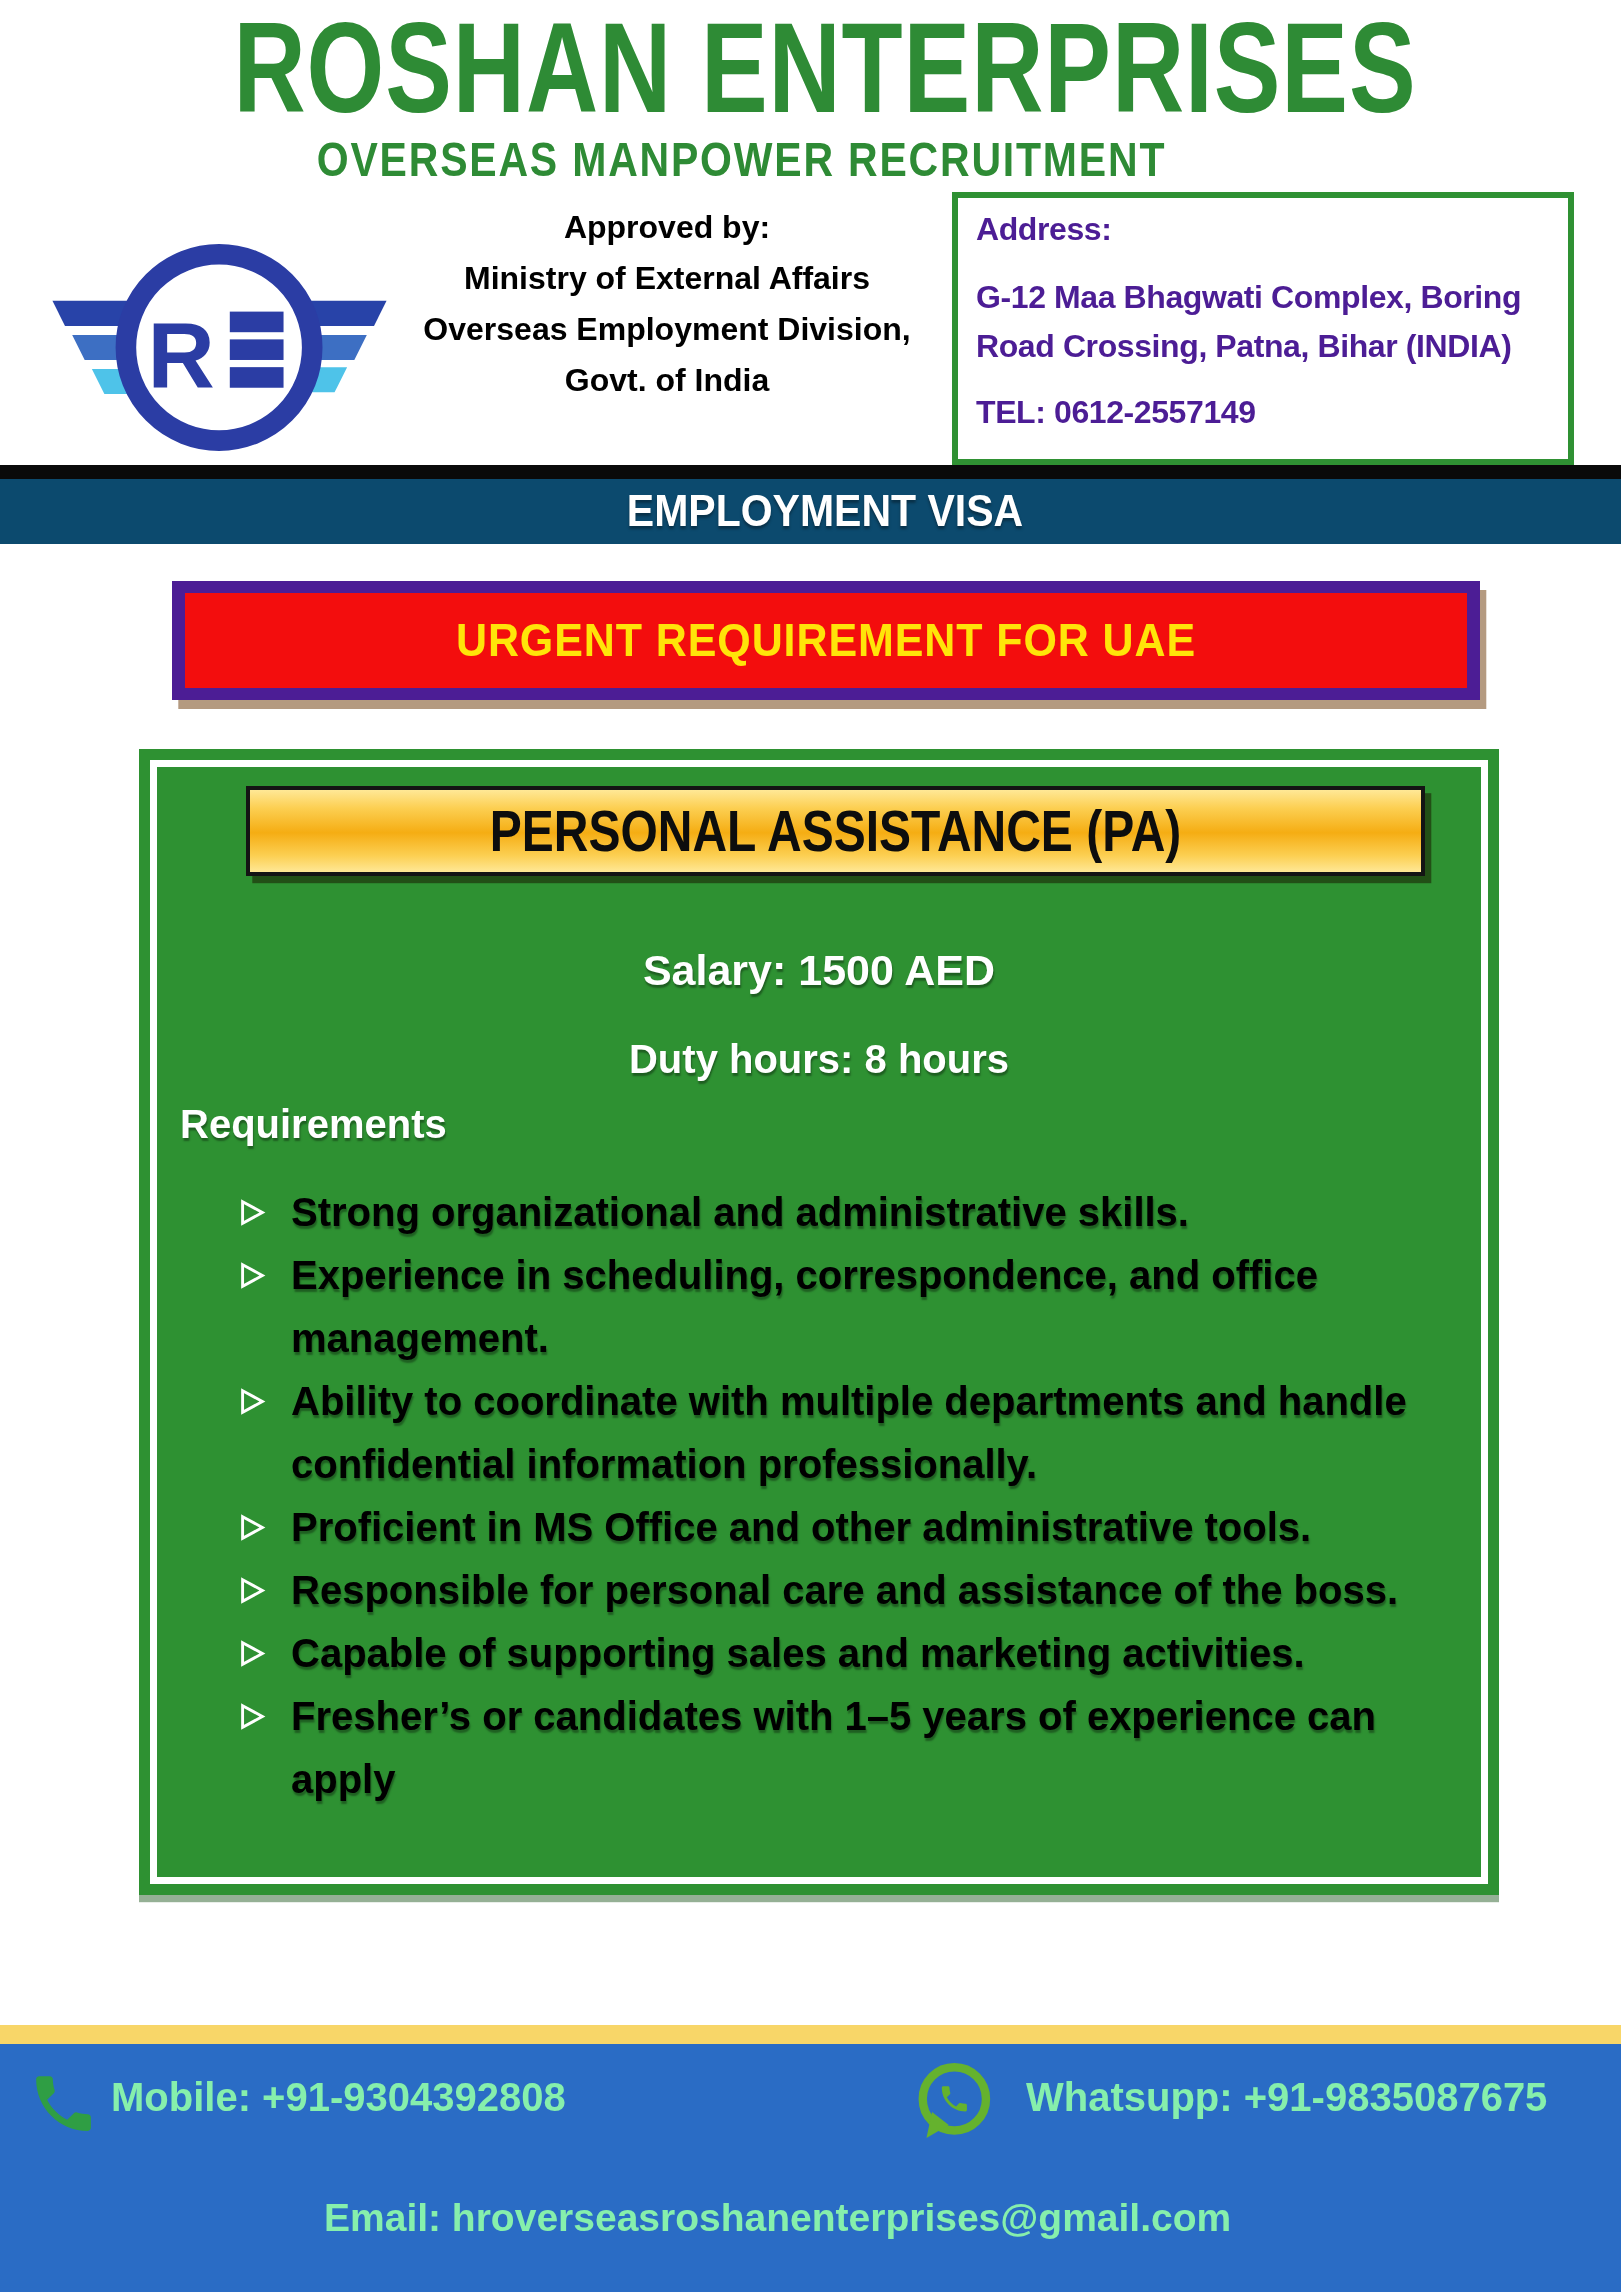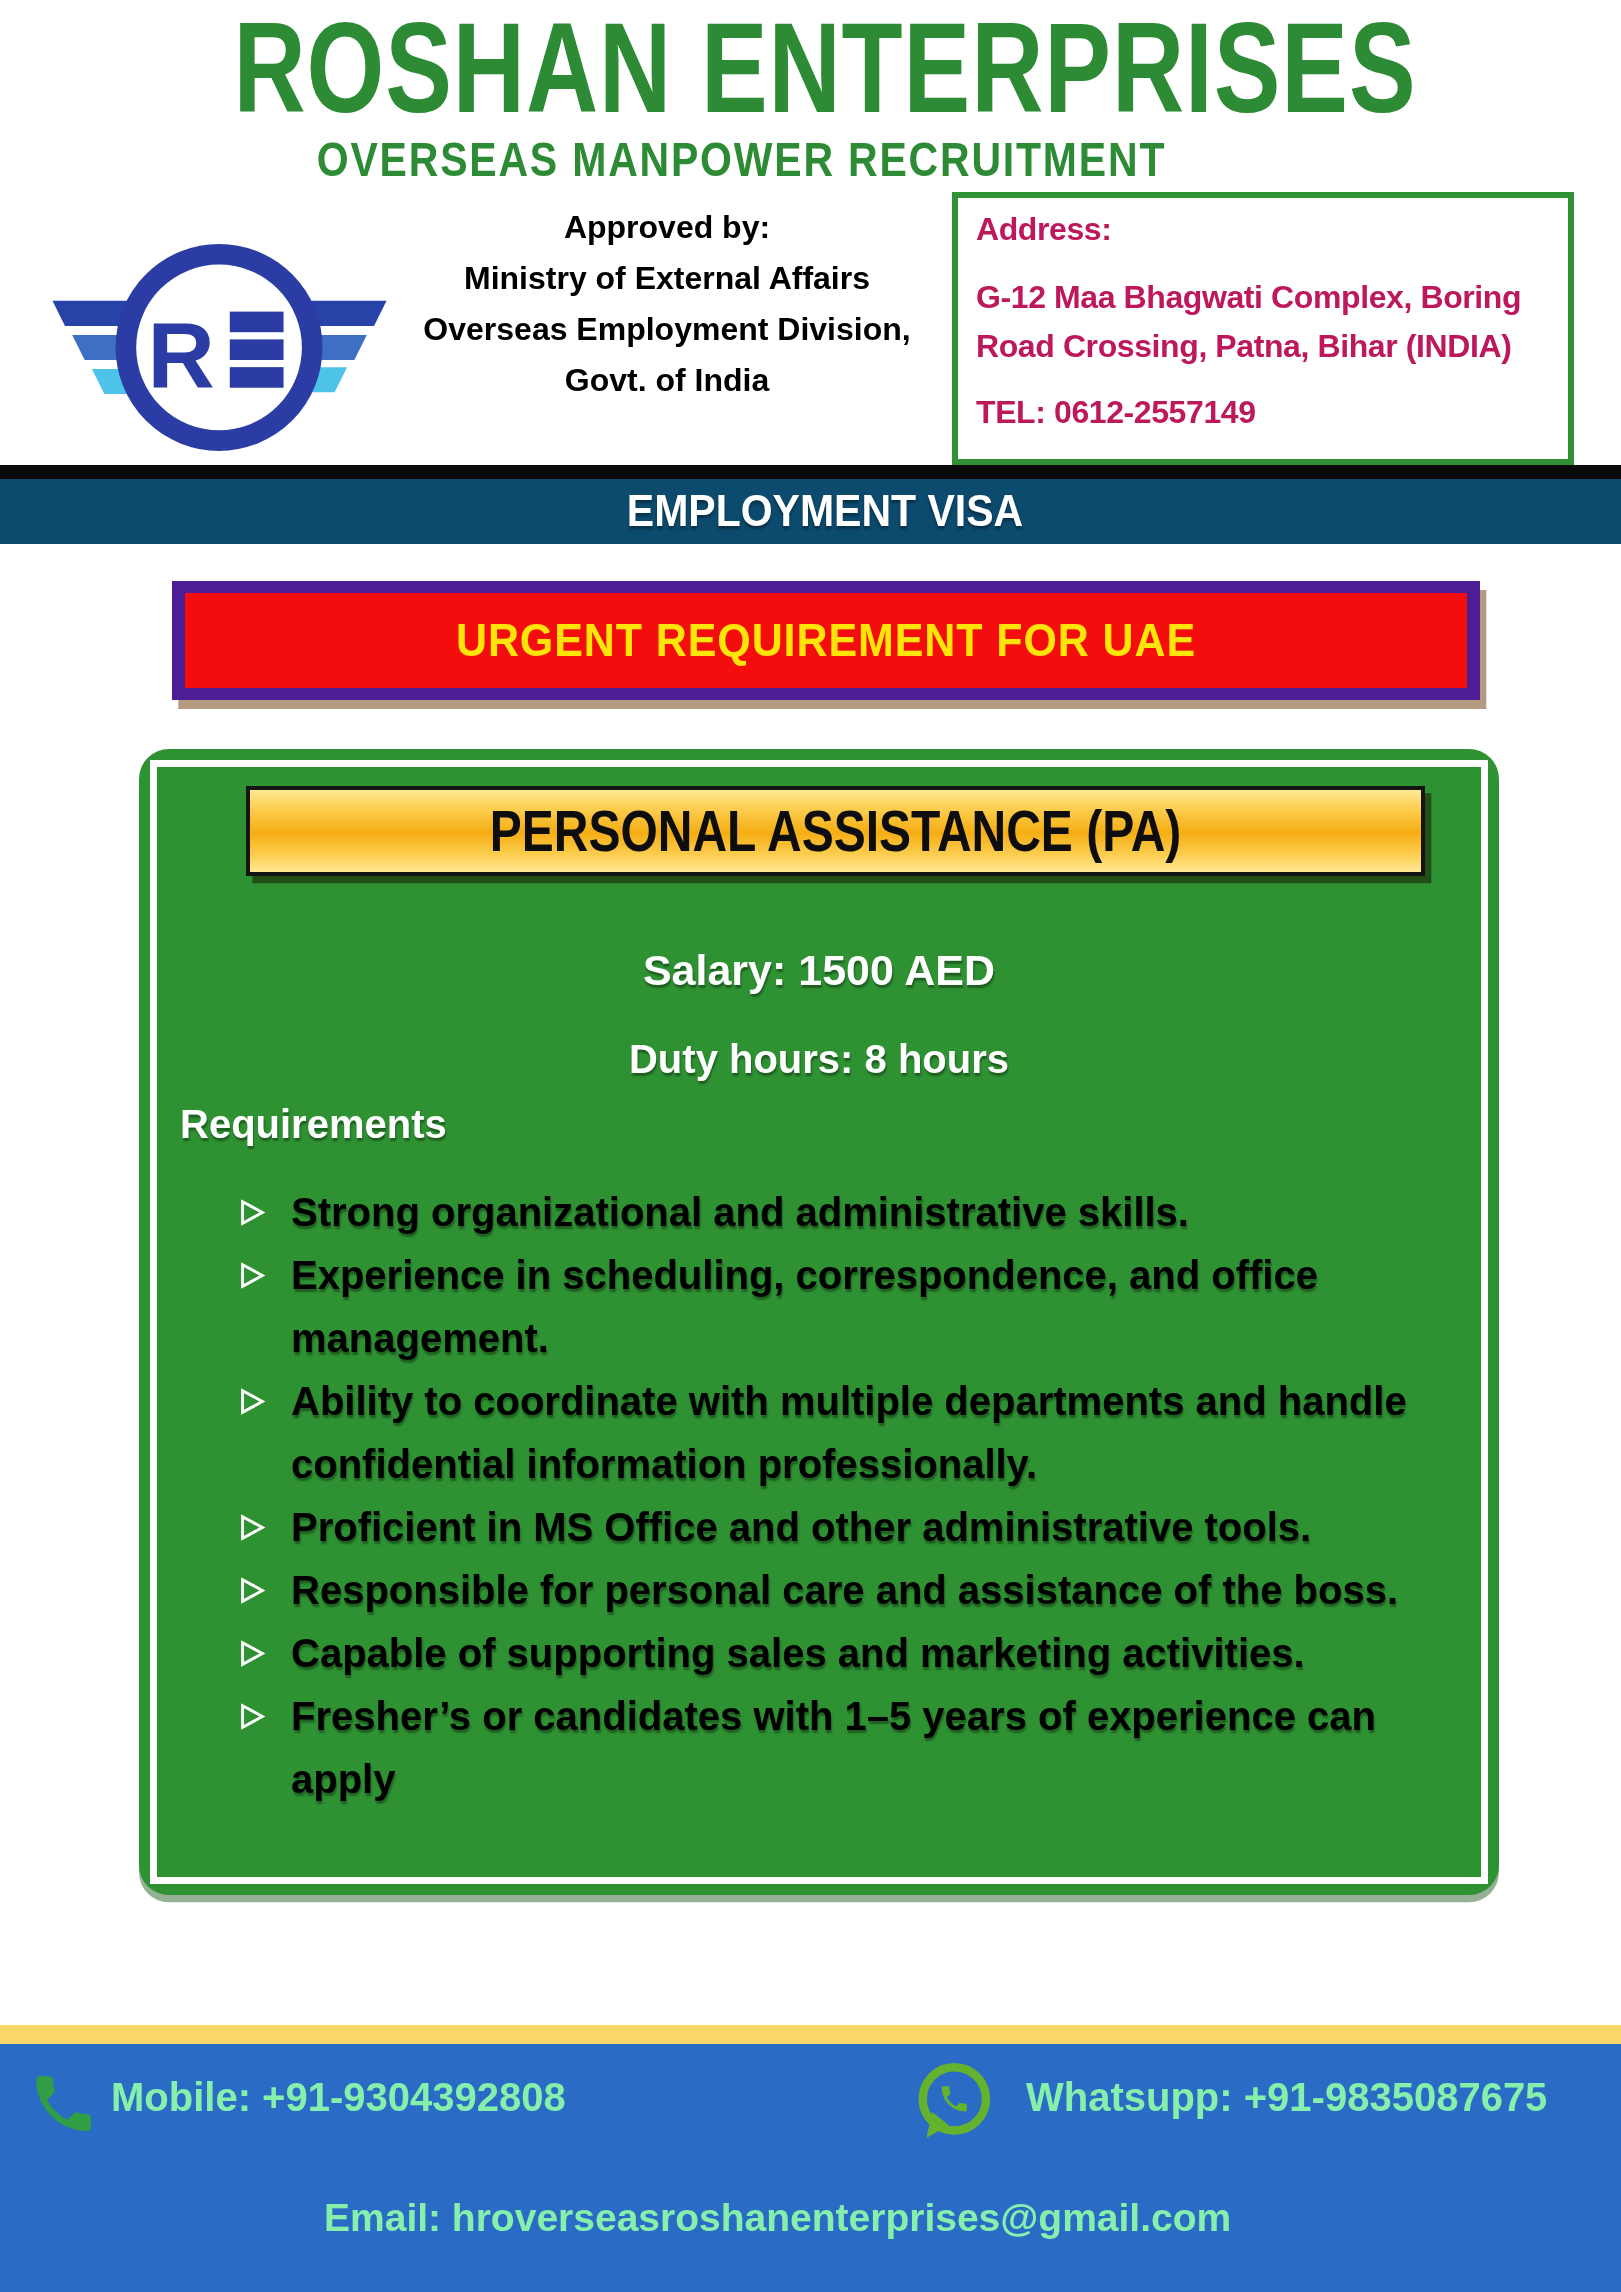--- a/index.html
+++ b/index.html
@@ -16,41 +16,41 @@
   .company .squeeze{font-size:100px;line-height:134px;letter-spacing:0.9px;transform:scaleY(1.28);}
   .tagline{top:131px;left:0;width:1483px;text-align:center;color:#2e8b35;font-weight:700;}
   .tagline .squeeze{font-size:41px;line-height:56px;letter-spacing:1.8px;transform:scaleY(1.18);}
 
   .logo{left:47px;top:231px;width:345px;height:249px;}
 
   .approved{left:385px;top:202px;width:564px;text-align:center;color:#000;
     font-weight:700;font-size:32px;line-height:51px;}
 
   .address-box{left:952px;top:192px;width:622px;height:273px;box-sizing:border-box;
-    border:6.3px solid #2f9133;background:#fff;padding:12.5px 18px;color:#be185d;font-weight:700;
+    border:6.3px solid #2f9133;background:#fff;padding:12.5px 18px;color:#4c1d95;font-weight:700;
     font-size:32px;letter-spacing:-0.4px;}
   .address-label{margin-bottom:25px;}
   .address-text{line-height:49px;}
   .address-tel{margin-top:23px;}
 
   
   .black-strip{top:465px;left:0;width:100%;height:14.3px;background:#0a0a0a;}
   .visa-bar{top:479px;left:0;width:100%;height:65px;background:#0c4a6e;color:#fff;
     display:flex;align-items:center;justify-content:center;font-weight:700;
     text-shadow:0 2.7px 2.7px rgba(0,0,0,0.35);}
   .visa-bar .squeeze{font-size:41px;transform:scaleY(1.08);}
 
   .urgent-frame{left:172px;top:581px;width:1308px;height:119px;box-sizing:border-box;
     background:#4c1d95;padding:11.6px 13.4px;box-shadow:6.3px 9px 0 #b49a80;}
   .urgent-red{width:100%;height:100%;background:#f30d0d;display:flex;align-items:center;justify-content:center;}
   .urgent-red .squeeze{font-size:43px;font-weight:700;color:#ffe409;letter-spacing:0.9px;transform:scaleY(1.08);}
 
   
   .green-panel{left:139px;top:749px;width:1360px;height:1146px;background:#2e9132;
-    box-shadow:0 7.2px 0 rgba(20,80,20,0.45);border-radius:30px;}
+    box-shadow:0 7.2px 0 rgba(20,80,20,0.45);}
   .green-inner{position:absolute;inset:10.7px;border:7.2px solid #ffffff;}
 
   .gold-bar{left:107px;top:37px;width:1179px;height:90px;box-sizing:border-box;
     border:4.5px solid #141414;display:flex;align-items:center;justify-content:center;
     background:linear-gradient(180deg,#ffe896 0%,#fccf52 22%,#f5ad13 52%,#fccf52 80%,#ffe896 100%);
     box-shadow:6.3px 7.2px 0 rgba(25,25,0,0.55);}
   .gold-bar .squeeze{font-size:48px;font-weight:700;color:#0d0d0d;transform:scaleY(1.2);}
 
   .panel-text{color:#ffffff;font-weight:700;text-shadow:0.9px 2.7px 1.8px rgba(0,0,0,0.35);}
   .salary{top:190px;left:0;right:0;text-align:center;font-size:43px;line-height:63px;}

